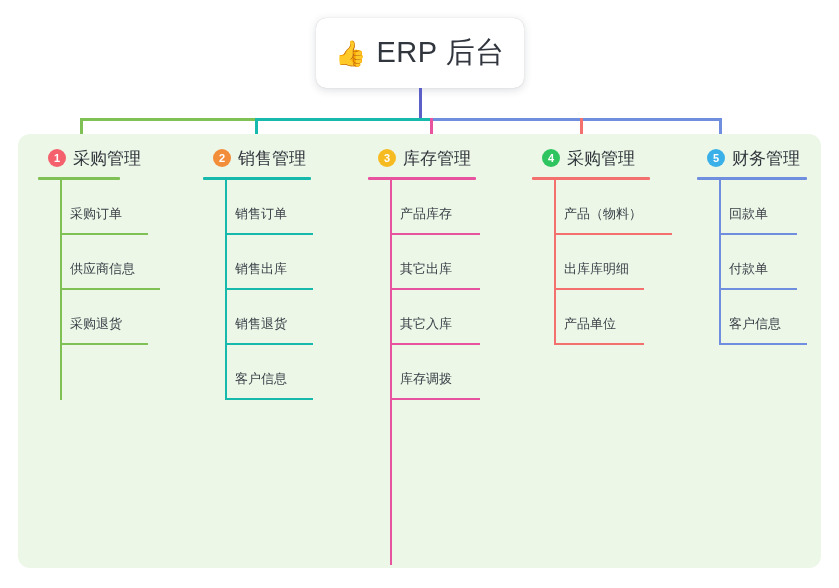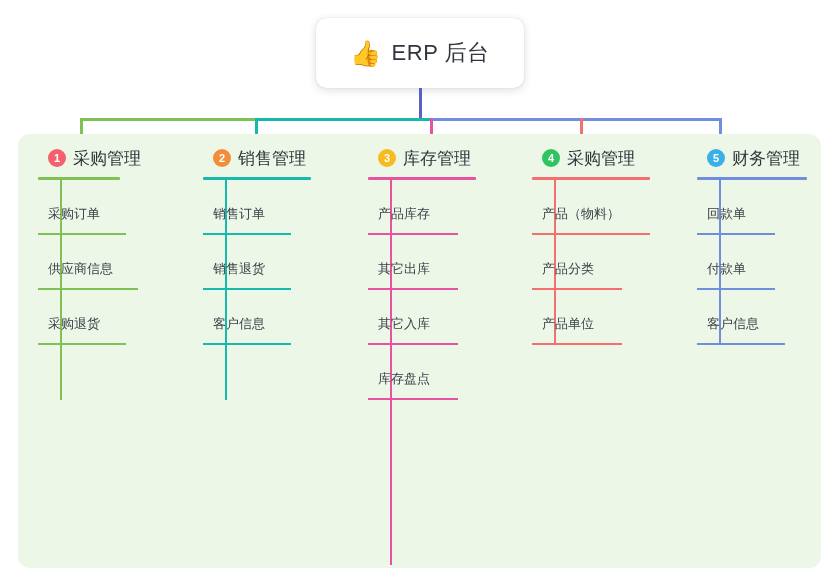--- a/index.html
+++ b/index.html
@@ -36,21 +36,21 @@
     gap: 10px;
     box-sizing: border-box;
   }
   .root-emoji {
     font-size: 25px;
     line-height: 1;
     font-family: "DejaVu Sans", sans-serif;
     color: #f0a62c;
   }
   .root-title {
-    font-size: 22px;
+    font-size: 29px;
     color: #31353d;
     letter-spacing: 0.5px;
     white-space: nowrap;
   }
 
   
   .conn {
     position: absolute;
   }
 
@@ -106,20 +106,21 @@
   .spine {
     position: absolute;
     left: 22px;
     top: 0;
     width: 2px;
   }
   .item {
     position: relative;
     height: 55px;
     box-sizing: border-box;
+    margin-left: 22px;
   }
   .item-label {
     position: absolute;
     left: 10px;
     bottom: 12px;
     font-size: 13px;
     color: #3c4048;
     white-space: nowrap;
   }
   .item-rule {
@@ -182,20 +183,24 @@
           <span class="col-title">销售管理</span>
         </div>
         <div class="head-rule" style="width: 108px; background: rgb(22, 185, 172);"></div>
         <div class="items" style="padding-left: 0px;">
           <div class="spine" style="left: 22px; background: rgb(22, 185, 172); height: 220px;"></div>
           <div class="item">
             <div class="item-label">销售订单</div>
             <div class="item-rule" style="width: 88px; background: rgb(22, 185, 172);"></div>
           </div>
           <div class="item">
+            <div class="item-label">销售出库</div>
+            <div class="item-rule" style="width: 88px; background: rgb(22, 185, 172);"></div>
+          </div>
+          <div class="item">
             <div class="item-label">销售退货</div>
             <div class="item-rule" style="width: 88px; background: rgb(22, 185, 172);"></div>
           </div>
           <div class="item">
             <div class="item-label">客户信息</div>
             <div class="item-rule" style="width: 88px; background: rgb(22, 185, 172);"></div>
           </div>
         </div>
       </div>
       <div class="col" style="left: 368px;">
@@ -212,39 +217,39 @@
           </div>
           <div class="item">
             <div class="item-label">其它出库</div>
             <div class="item-rule" style="width: 90px; background: rgb(232, 83, 159);"></div>
           </div>
           <div class="item">
             <div class="item-label">其它入库</div>
             <div class="item-rule" style="width: 90px; background: rgb(232, 83, 159);"></div>
           </div>
           <div class="item">
-            <div class="item-label">库存盘点</div>
+            <div class="item-label">库存调拨</div>
             <div class="item-rule" style="width: 90px; background: rgb(232, 83, 159);"></div>
           </div>
         </div>
       </div>
       <div class="col" style="left: 532px;">
         <div class="col-head" style="width: 112px;">
           <span class="badge" style="background: rgb(46, 196, 95);">4</span>
           <span class="col-title">采购管理</span>
         </div>
         <div class="head-rule" style="width: 118px; background: rgb(244, 112, 110);"></div>
         <div class="items" style="padding-left: 0px;">
           <div class="spine" style="left: 22px; background: rgb(244, 112, 110); height: 165px;"></div>
           <div class="item">
             <div class="item-label">产品（物料）</div>
             <div class="item-rule" style="width: 118px; background: rgb(244, 112, 110);"></div>
           </div>
           <div class="item">
-            <div class="item-label">产品分类</div>
+            <div class="item-label">出库库明细</div>
             <div class="item-rule" style="width: 90px; background: rgb(244, 112, 110);"></div>
           </div>
           <div class="item">
             <div class="item-label">产品单位</div>
             <div class="item-rule" style="width: 90px; background: rgb(244, 112, 110);"></div>
           </div>
         </div>
       </div>
       <div class="col" style="left: 697px;">
         <div class="col-head" style="width: 112px;">

